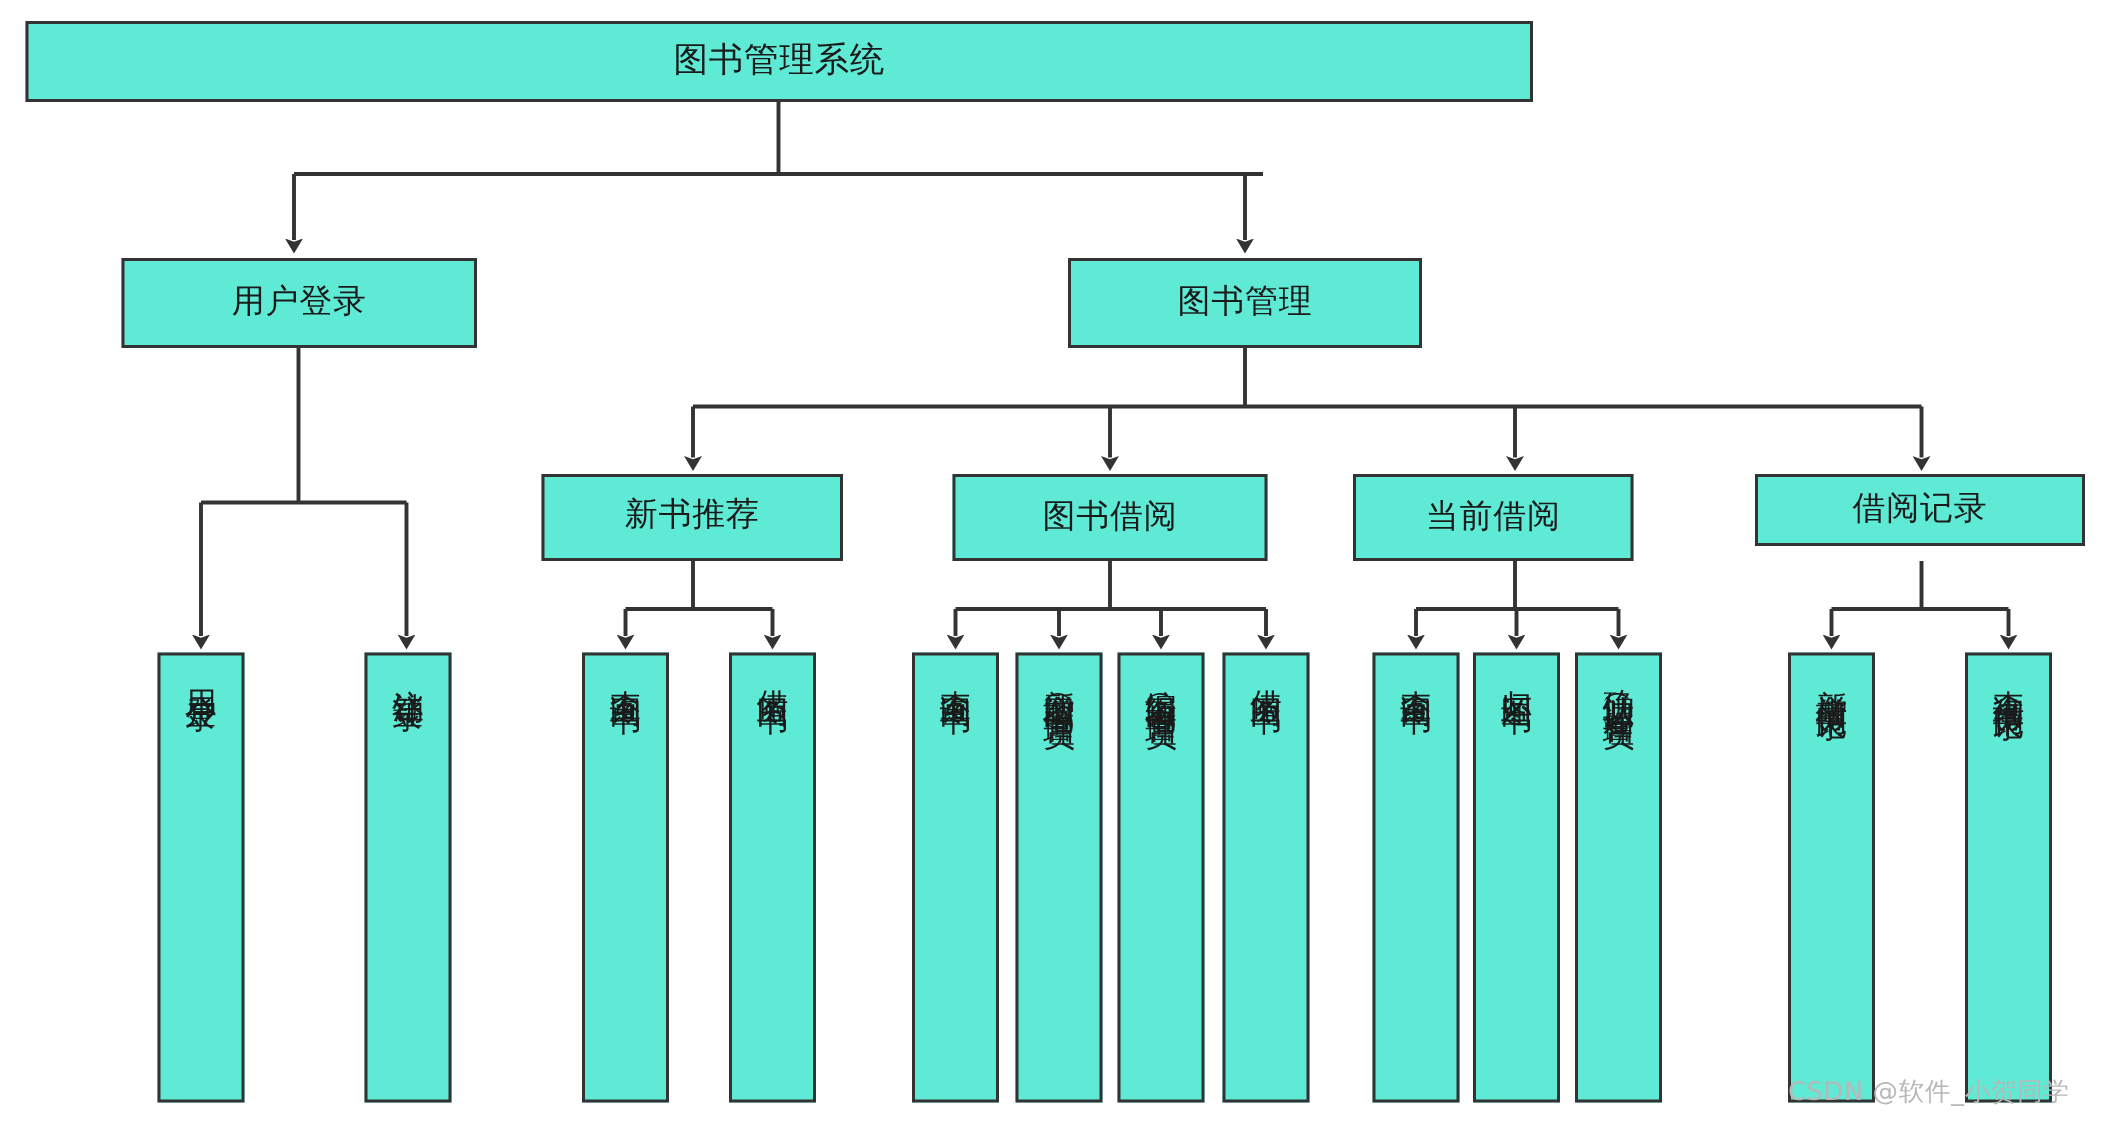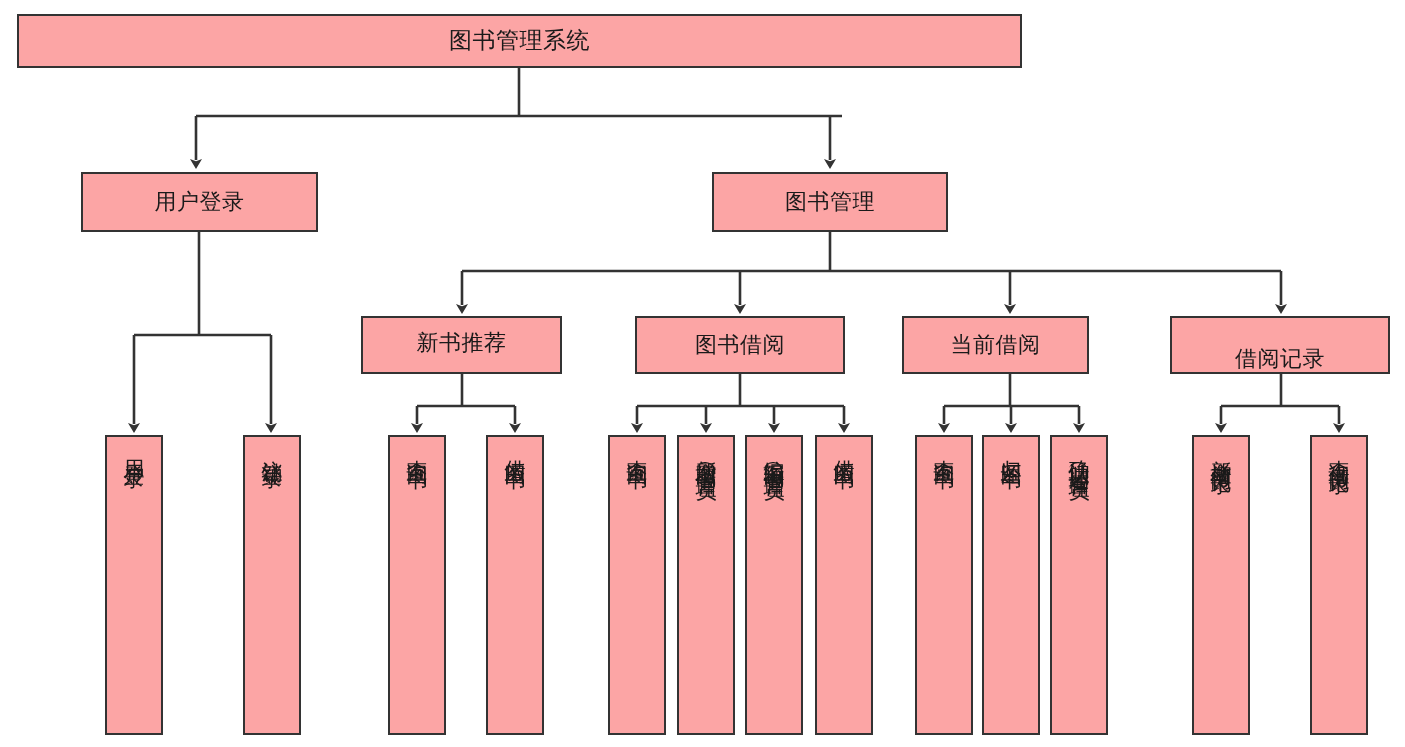--- a/index.html
+++ b/index.html
@@ -22,21 +22,21 @@
     left: 0;
     top: 0;
     width: 1405px;
     height: 747px;
     pointer-events: none;
   }
   .node {
     position: absolute;
     box-sizing: border-box;
     border: 2px solid #333333;
-    background: #fca5a5;
+    background: #5eead4;
     display: flex;
     align-items: center;
     justify-content: center;
     color: #1a1a1a;
   }
   .node .label {
     line-height: 1.18;
     letter-spacing: 0.5px;
     white-space: nowrap;
   }
@@ -134,21 +134,21 @@
 
   <div class="node horiz" style="left:361px; top:316px; width:201px; height:58px;font-family:Liberation Mono, monospace;">
     <span class="label">新书推荐</span>
   </div>
   <div class="node horiz" style="left:635px; top:316px; width:210px; height:58px;">
     <span class="label">图书借阅</span>
   </div>
   <div class="node horiz" style="left:902px; top:316px; width:187px; height:58px;">
     <span class="label">当前借阅</span>
   </div>
-  <div class="node horiz" style="left:1170px; top:316px; width:220px; height:58px;align-items:flex-end;">
+  <div class="node horiz" style="left:1170px; top:316px; width:220px; height:48px;">
     <span class="label">借阅记录</span>
   </div>
 
   <div class="node vert" style="left:105px; top:435px; width:58px; height:300px;">
     <span class="label">用户登录</span>
   </div>
   <div class="node vert" style="left:243px; top:435px; width:58px; height:300px;">
     <span class="label">注销登录</span>
   </div>
 
@@ -182,14 +182,15 @@
     <span class="label">确认归还（管理员）</span>
   </div>
 
   <div class="node vert" style="left:1192px; top:435px; width:58px; height:300px;">
     <span class="label">新增借阅记录</span>
   </div>
   <div class="node vert" style="left:1310px; top:435px; width:58px; height:300px;">
     <span class="label">查询借阅记录</span>
   </div>
 
+  <div class="watermark" style="left:1192px; top:716px;">CSDN @软件_小贺同学</div>
 
 </div>
 
 </body></html>

